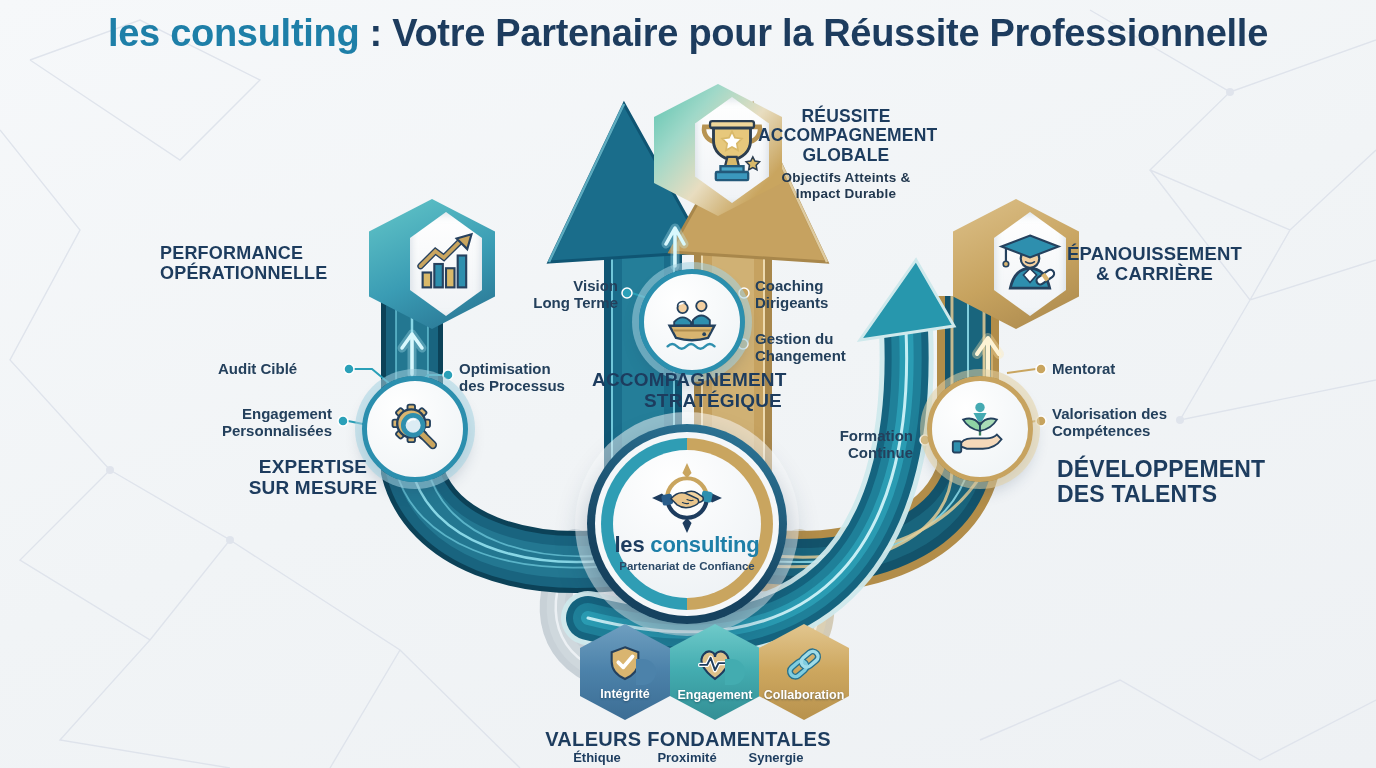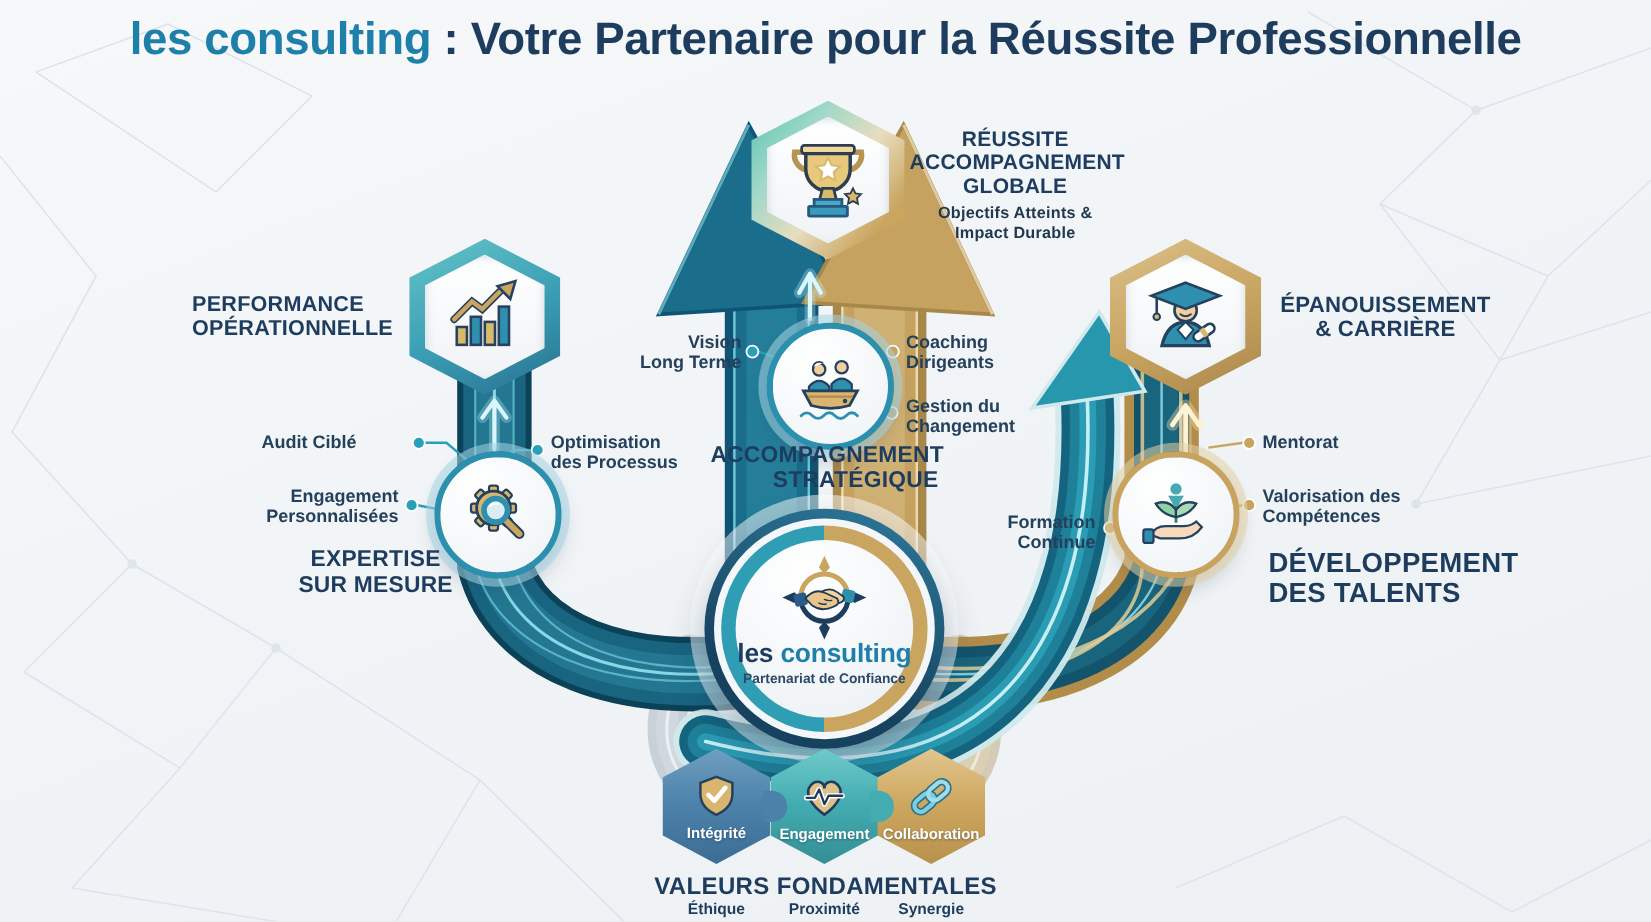--- a/index.html
+++ b/index.html
@@ -9,21 +9,21 @@
   svg{display:block}
   .abs{position:absolute;}
   
   #main-title{top:12px;left:0;width:1376px;text-align:center;font-size:38px;font-weight:800;
               color:#1d3c5e;letter-spacing:-0.3px;}
   #main-title .brand{color:#1e7fa8;}
   .node-title{color:#1d3c5e;font-weight:800;line-height:1.1;letter-spacing:.2px;}
   .callout{font-size:15px;font-weight:700;color:#24405c;line-height:1.13;}
   .subline{font-size:13.5px;font-weight:600;color:#22384f;line-height:1.18;margin-top:5px;}
   
-  .hex,.hex-inner,.vhex{clip-path:polygon(50% 0%,100% 25%,100% 75%,50% 100%,0% 75%,0% 25%);}
+  .hex,.hex-inner,.vhex{clip-path:polygon(50% 0%,100% 25%,100% 75%,50% 100%,0% 75%,0% 25%);margin-left:28px;}
   .hex{filter:drop-shadow(0 7px 9px rgba(40,70,100,.28));}
   .hex-inner{position:absolute;inset:13px;background:linear-gradient(180deg,#ffffff 0%,#f0f3f6 100%);
              box-shadow:inset 0 2px 8px rgba(120,150,170,.35);
              display:flex;align-items:center;justify-content:center;}
   .vhex{display:flex;flex-direction:column;align-items:center;justify-content:center;gap:3px;
         filter:drop-shadow(0 5px 6px rgba(40,70,100,.3));}
   .vhex .vlabel{color:#ffffff;font-size:12.5px;font-weight:700;text-shadow:0 1px 2px rgba(10,40,60,.45);}
   
   .node-circle{position:absolute;border-radius:50%;
                background:radial-gradient(circle at 35% 28%,#ffffff 0%,#f1f5f7 80%);

